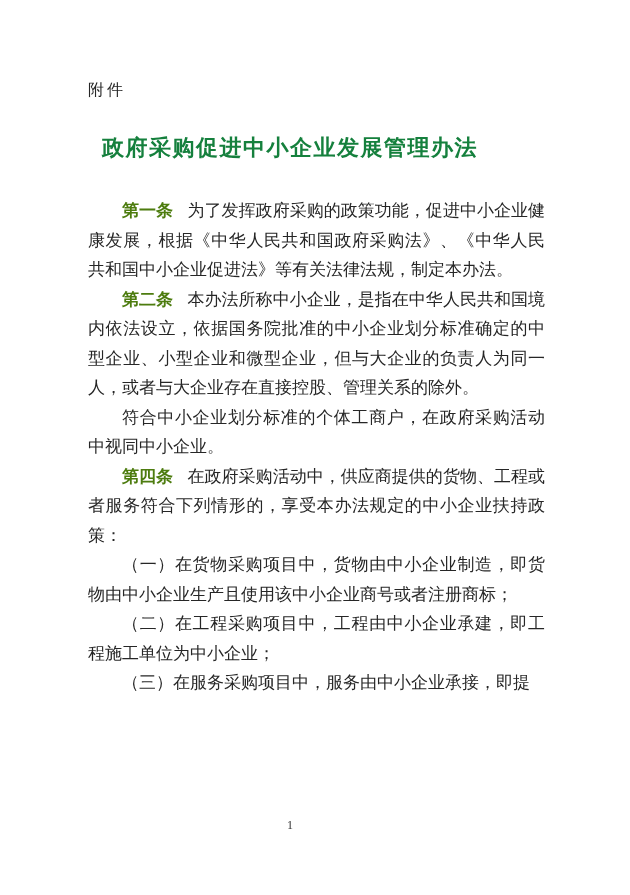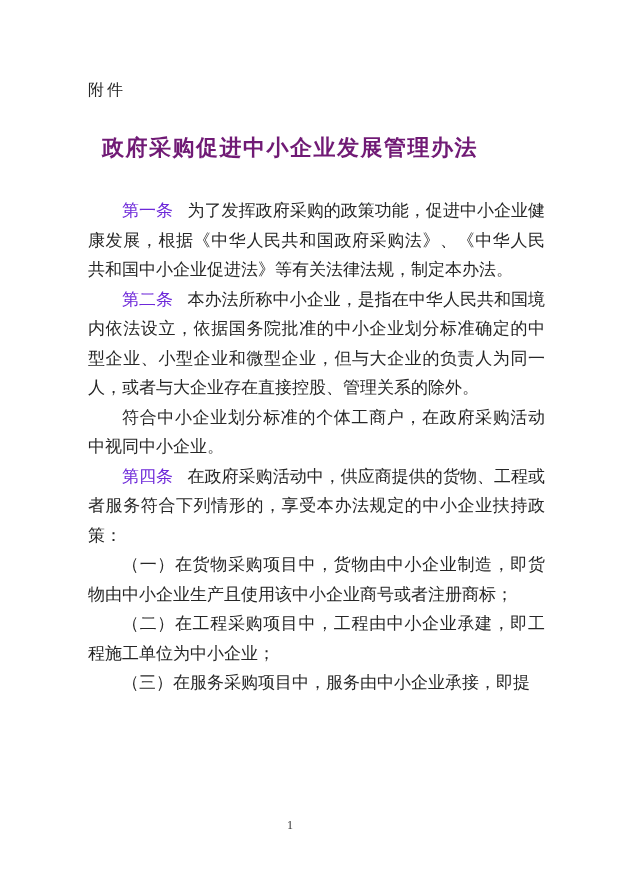--- a/index.html
+++ b/index.html
@@ -27,41 +27,41 @@
     position: absolute;
     top: 133px;
     left: 0;
     width: 100%;
     margin: 0;
     text-align: center;
     font-family: "Liberation Sans", sans-serif;
     font-weight: 700;
     font-size: 22px;
     letter-spacing: 1.5px;
-    color: #701a75;
+    color: #15803d;
   }
   .doc-body {
     position: absolute;
     top: 196px;
     left: 88px;
     width: 457px;
     font-size: 17px;
     line-height: 29.5px;
     text-align: justify;
     text-justify: inter-character;
   }
   .para {
     margin: 0;
     text-indent: 2em;
   }
   .article-lead {
-    font-weight: 400;
+    font-weight: 700;
     font-family: "Liberation Sans", sans-serif;
     padding-right: 0.85em;
-    color: #6d28d9;
+    color: #4d7c0f;
   }
   .page-number {
     position: absolute;
     bottom: 62px;
     left: 0;
     width: 100%;
     text-align: center;
     font-size: 12px;
     color: #333333;
   }

